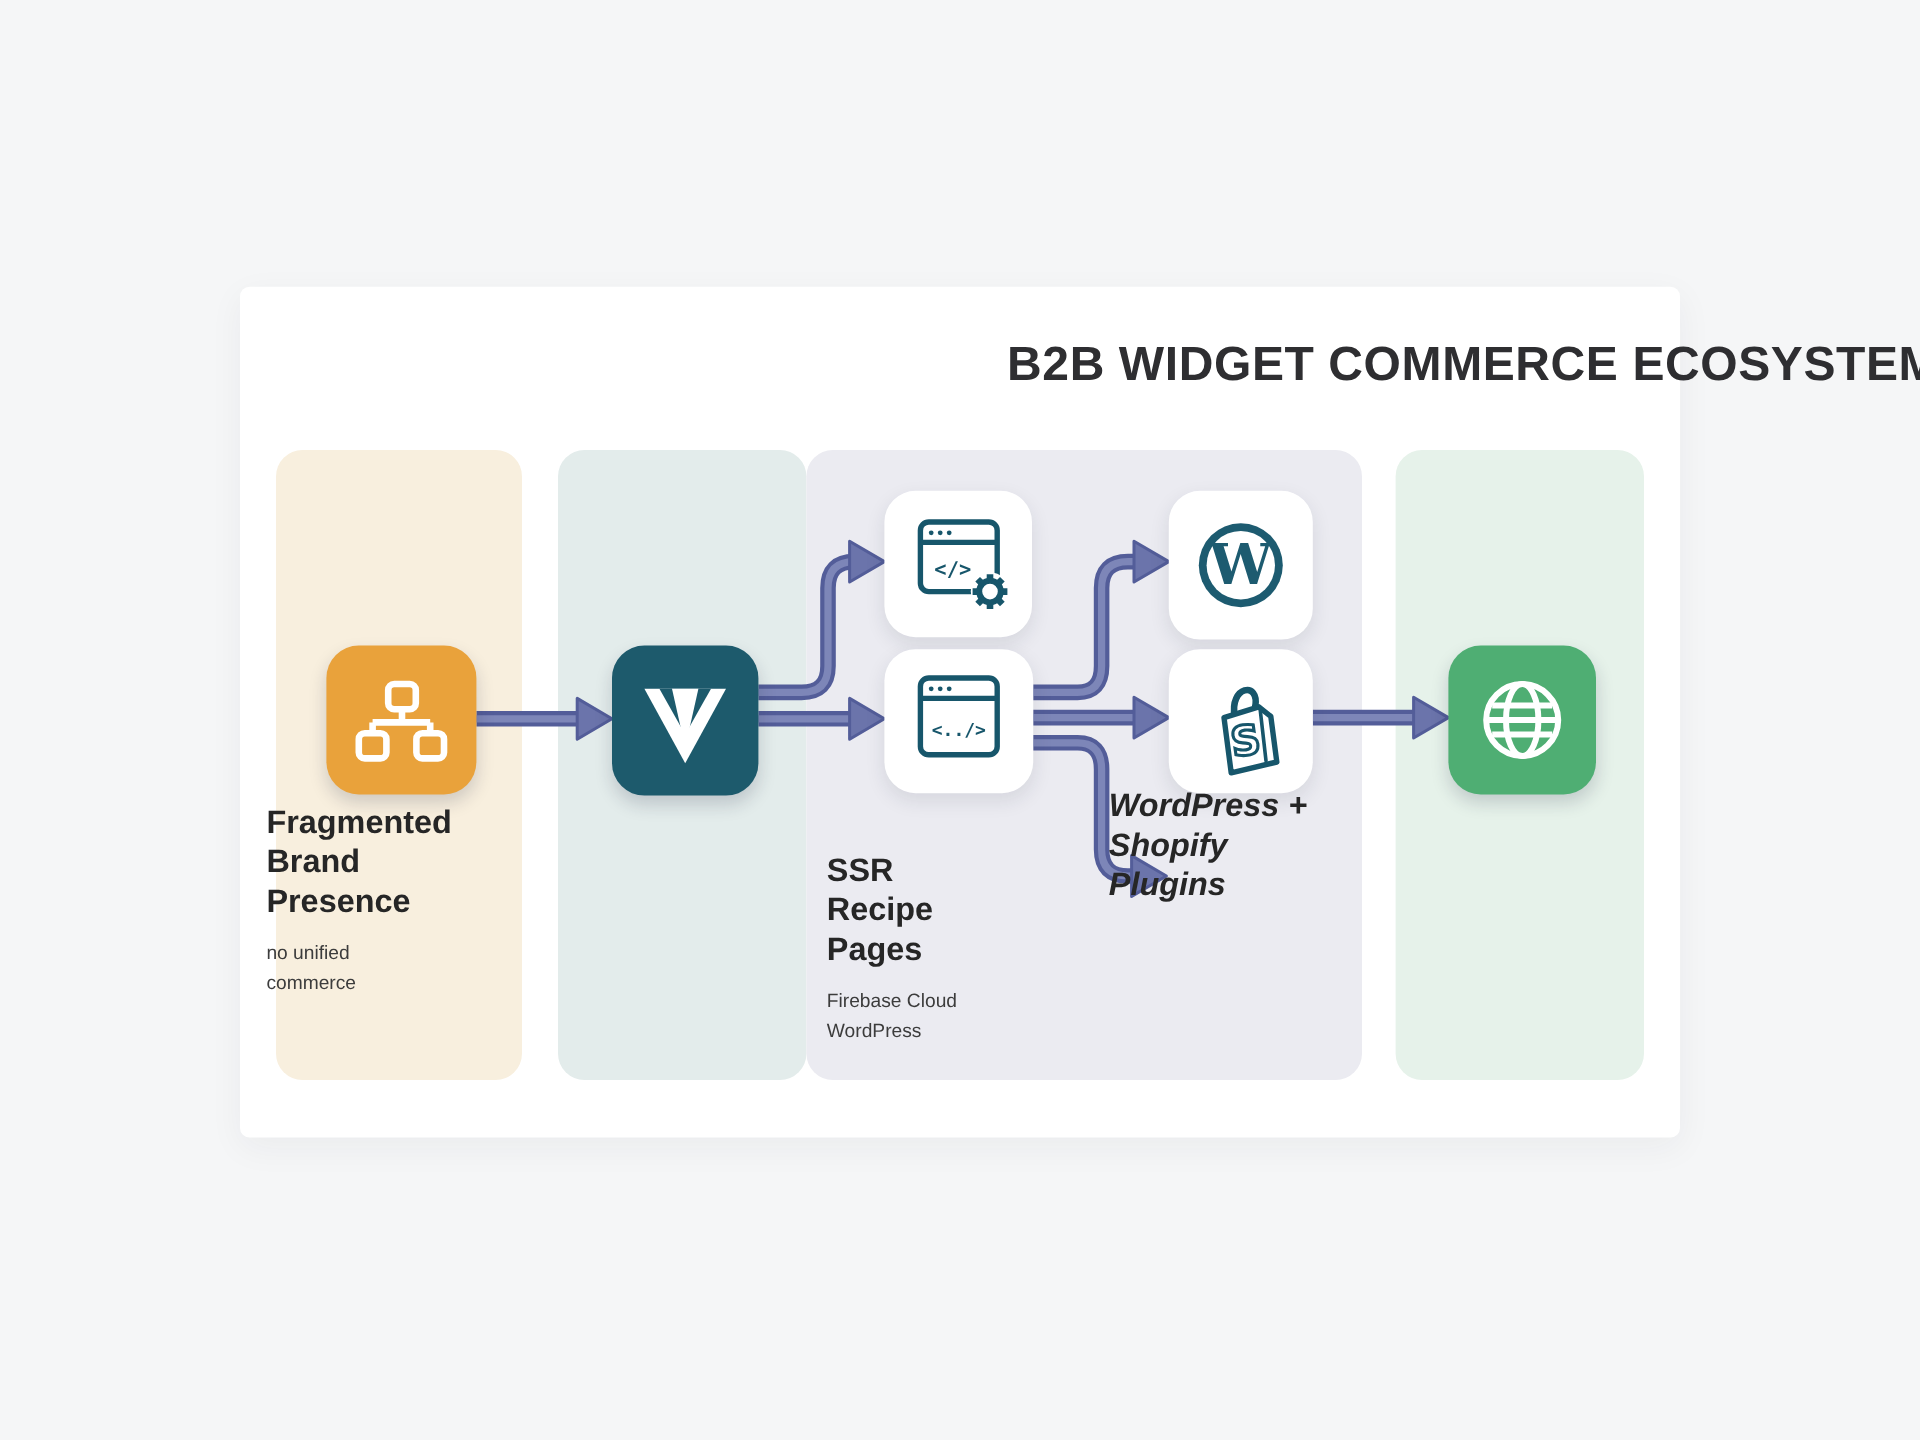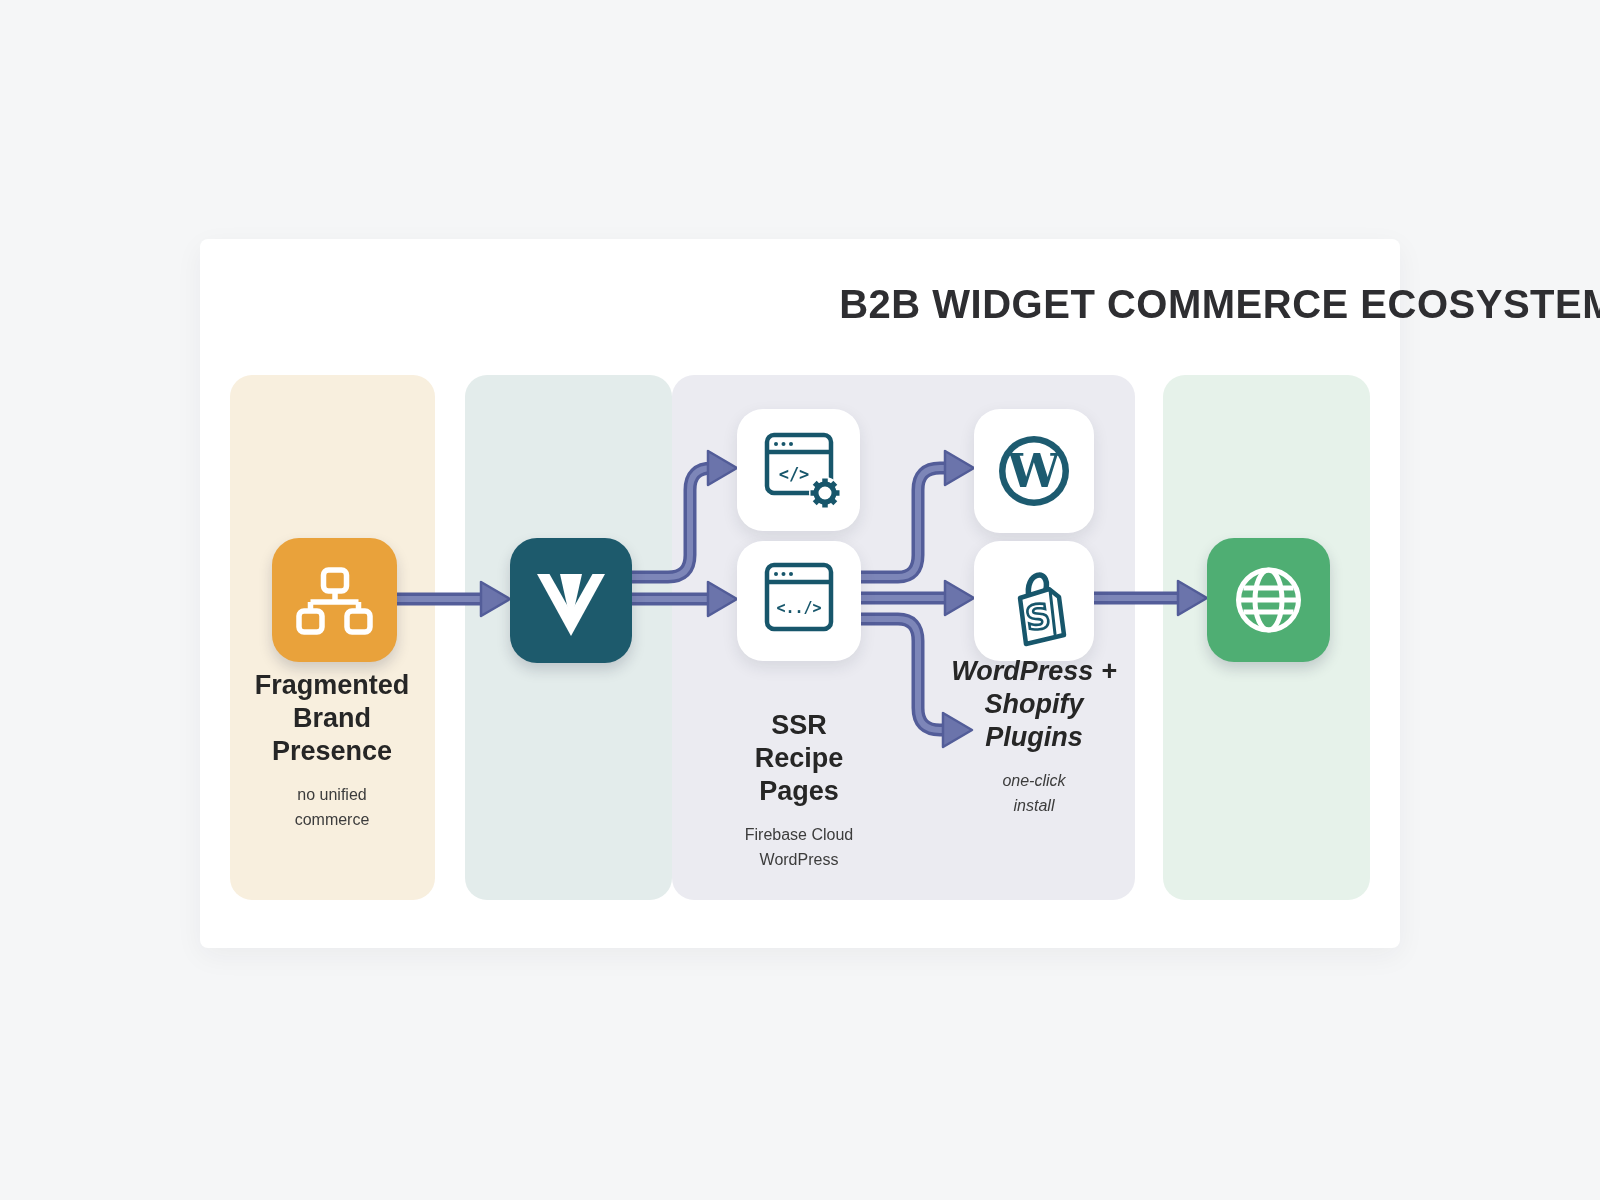--- a/index.html
+++ b/index.html
@@ -43,21 +43,21 @@
   .icon-card{
     position:absolute;background:#ffffff;border-radius:26px;z-index:3;
     box-shadow:0 6px 16px rgba(30,35,60,0.10);
   }
   .card-ssr-top{left:537px;top:170px;width:123px;height:122px;}
   .card-ssr-bottom{left:537px;top:302px;width:124px;height:120px;}
   .card-wordpress{left:774px;top:170px;width:120px;height:124px;}
   .card-shopify{left:774px;top:302px;width:120px;height:120px;}
 
   .labels{
-    position:absolute;width:220px;text-align:center;z-index:4;
+    position:absolute;width:220px;text-align:left;z-index:4;
   }
   .col-title{
     font-size:27px;line-height:33px;font-weight:bold;color:#262626;
     white-space:pre-line;
   }
   .col-subtitle{
     margin-top:14px;
     font-size:16px;line-height:25px;color:#3c3c3c;
     white-space:pre-line;
   }
@@ -226,20 +226,18 @@
 Recipe
 Pages</div>
     <div class="col-subtitle">Firebase Cloud
 WordPress</div>
   </div>
 
   <div class="labels labels-4">
     <div class="col-title">WordPress +
 Shopify
 Plugins</div>
-    <div class="col-subtitle">one-click
-install</div>
   </div>
 
   <div class="labels labels-5">
   </div>
 
 </div>
 
 </body></html>

